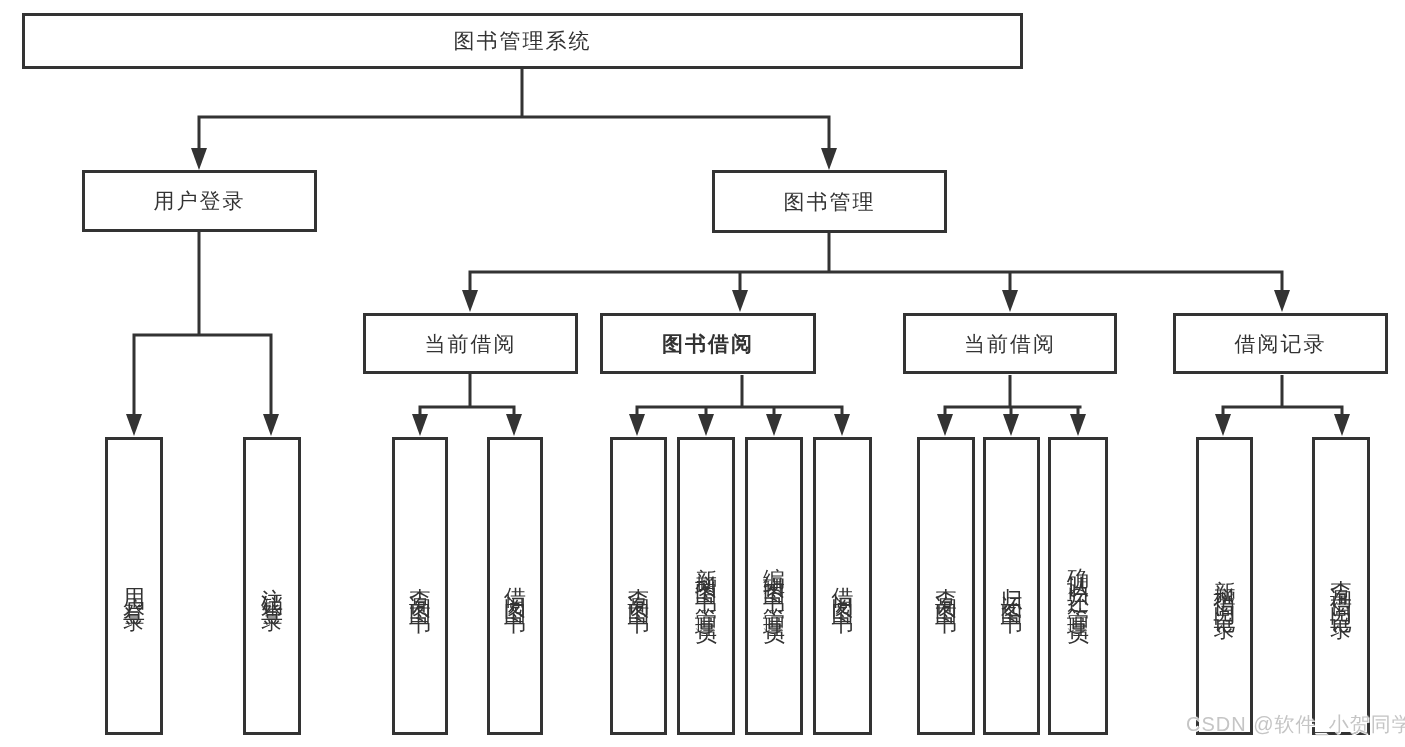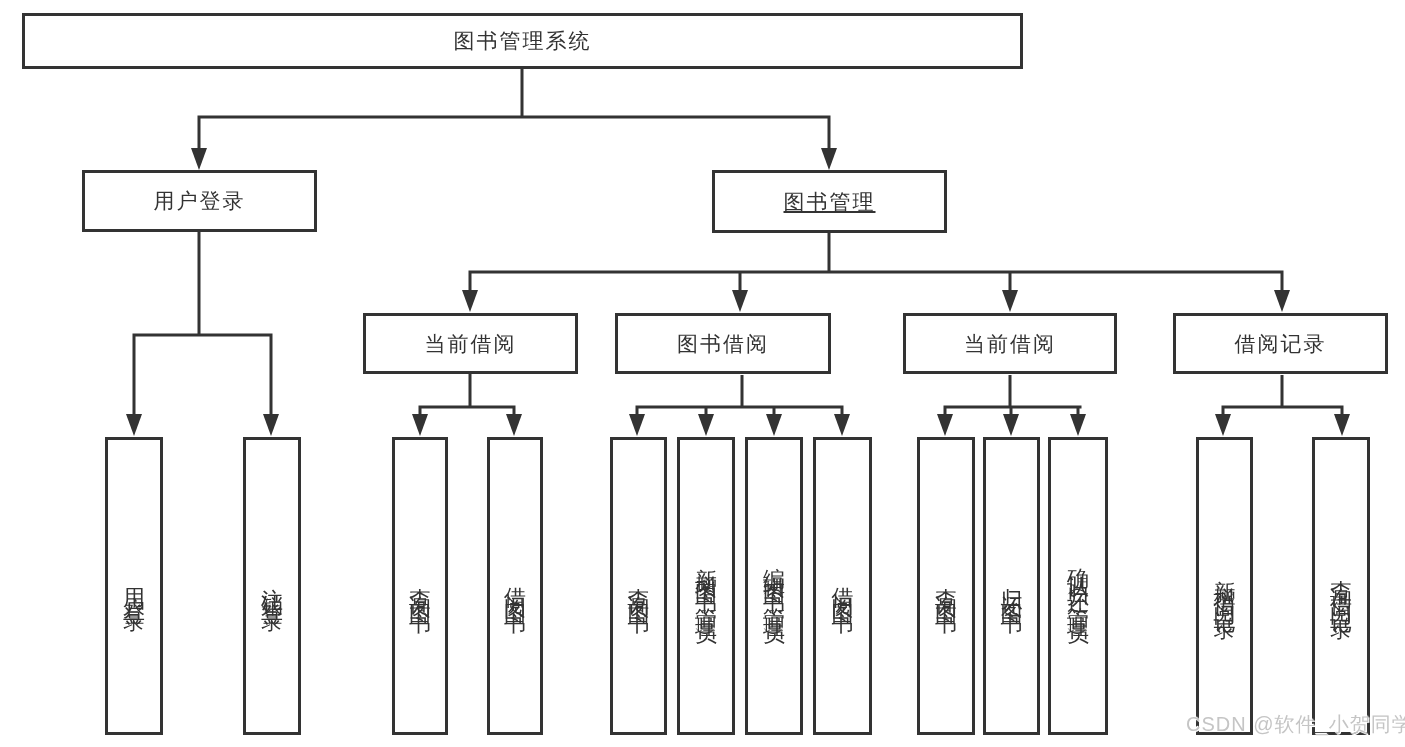--- a/index.html
+++ b/index.html
@@ -40,24 +40,24 @@
   }
   .vbox {
     writing-mode: vertical-rl;
     text-orientation: mixed;
     font-size: 22px;
     letter-spacing: 8px;
     line-height: 1;
   }
   .root    { left: 22px;  top: 13px;  width: 995px; height: 50px; }
   .l2a     { left: 82px;  top: 170px; width: 229px; height: 56px; }
-  .l2b     { left: 712px; top: 170px; width: 229px; height: 57px; text-decoration: underline; }
+  .l2b     { left: 712px; top: 170px; width: 229px; height: 57px; }
   .l3      { top: 313px;  height: 55px; }
   .l3a     { left: 363px;  width: 209px; }
-  .l3b     { left: 615px;  width: 210px; }
+  .l3b     { left: 600px;  width: 210px; font-weight: bold; }
   .l3c     { left: 903px;  width: 208px; }
   .l3d     { left: 1173px; width: 209px; }
   .leaf    { top: 437px; height: 292px; }
   .lf1  { left: 105px;  width: 52px; }
   .lf2  { left: 243px;  width: 52px; }
   .lf3  { left: 392px;  width: 50px; }
   .lf4  { left: 487px;  width: 50px; }
   .lf5  { left: 610px;  width: 51px; }
   .lf6  { left: 677px;  width: 52px; }
   .lf7  { left: 745px;  width: 52px; }

